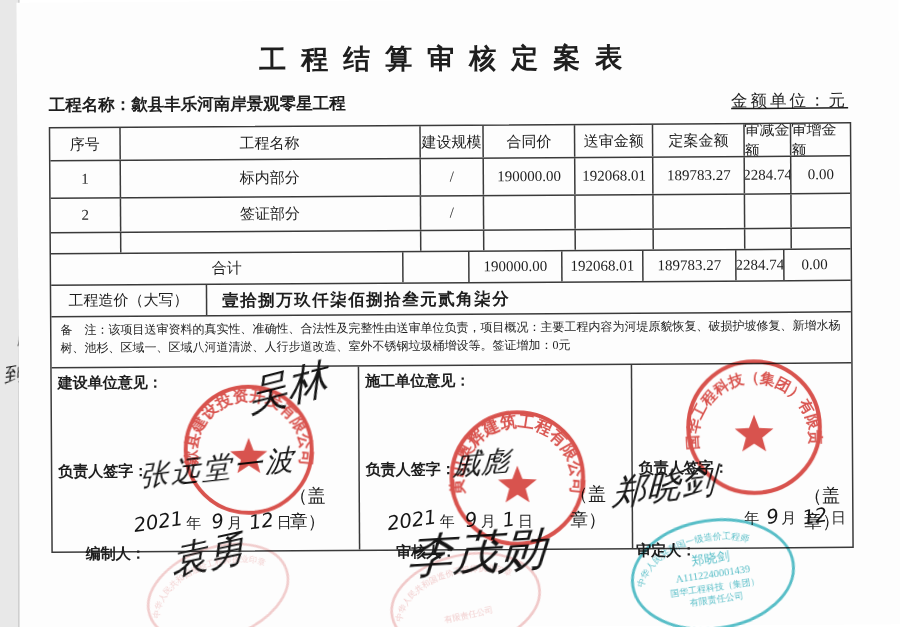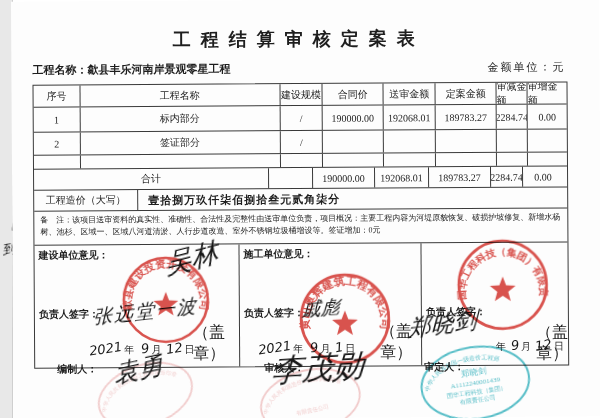--- a/index.html
+++ b/index.html
@@ -4,39 +4,39 @@
 <style>
   html,body{margin:0;padding:0;width:600px;height:418px;overflow:hidden;background:#fff;
     font-family:"Liberation Serif","DejaVu Serif",serif;color:#1e1e1e;}
   .bgstrip{position:absolute;left:0;top:0;width:12px;height:418px;background:#e8e8e8;border-right:1px solid #cfcfcf;}
   .sheet{position:absolute;left:12px;top:0;width:588px;height:418px;background:#fdfdfd;
     transform:rotate(-0.35deg);transform-origin:50% 40%;}
   .title{position:absolute;left:21px;top:27px;width:533px;text-align:center;
     font-size:18px;font-weight:bold;letter-spacing:10px;}
   .subline{position:absolute;left:21px;top:61px;width:533px;display:flex;justify-content:space-between;font-size:11px;}
   .subline .pn{font-weight:bold;}
-  .subline .unit{letter-spacing:2px;}
+  .subline .unit{letter-spacing:2px;text-decoration:underline;}
   .tbl{position:absolute;left:21px;top:83px;width:533px;border:1.5px solid #3a3a3a;background:transparent;}
   .row{display:flex;border-bottom:1px solid #3a3a3a;}
   .row:last-child{border-bottom:none;}
   .cell{border-right:1px solid #3a3a3a;box-sizing:border-box;display:flex;align-items:center;
     justify-content:center;font-size:10px;overflow:hidden;}
   .cell:last-child{border-right:none;}
   .c0{width:48px}.c1{width:205px}.c2{width:44px}.c3{width:62px}.c4{width:54px}.c5{width:62px}.c6{width:32px}.c7{width:40px}
   .ct0{width:235px}
   .cd0{width:104px}.cd1{width:429px;justify-content:flex-start;padding-left:10px;font-weight:bold;letter-spacing:1px;font-size:11px;}
   .h21{height:21px}.h24{height:24px}.h22{height:22px}.h13{height:13px}.h20{height:20px}
   .remark{height:33px;font-size:8px;line-height:1.55;display:block;text-align:left;padding:3px 6px;box-sizing:border-box;}
   .oprow{height:122px;}
   .opcell{position:relative;display:block;box-sizing:border-box;border-right:1px solid #3a3a3a;font-size:10px;}
   .opcell:last-child{border-right:none;}
   .o0{width:205px}.o1{width:182px}.o2{width:146px}
   .oplabel{position:absolute;left:4px;top:3px;font-weight:bold;}
   .signlabel{position:absolute;left:4px;top:62px;font-weight:bold;}
-  .sealnote{position:absolute;font-size:16px;}
+  .sealnote{position:absolute;font-size:12px;}
   .dateline{position:absolute;top:96px;font-size:10px;white-space:nowrap;}
   .hwd{font-family:"DejaVu Sans",sans-serif;font-style:italic;font-size:13px;display:inline-block;
     transform:rotate(-8deg);color:#161616;margin:0 2px;}
   .hw{position:absolute;font-family:"DejaVu Sans",sans-serif;font-style:italic;color:#161616;
     white-space:nowrap;filter:blur(0.2px);}
   .footer-label{position:absolute;font-size:10px;font-weight:bold;}
   .stamp{position:absolute;opacity:.85;mix-blend-mode:multiply;filter:blur(.3px);}
   .stamp-oval{position:absolute;mix-blend-mode:multiply;filter:blur(.25px);}
 </style>
 </head>

